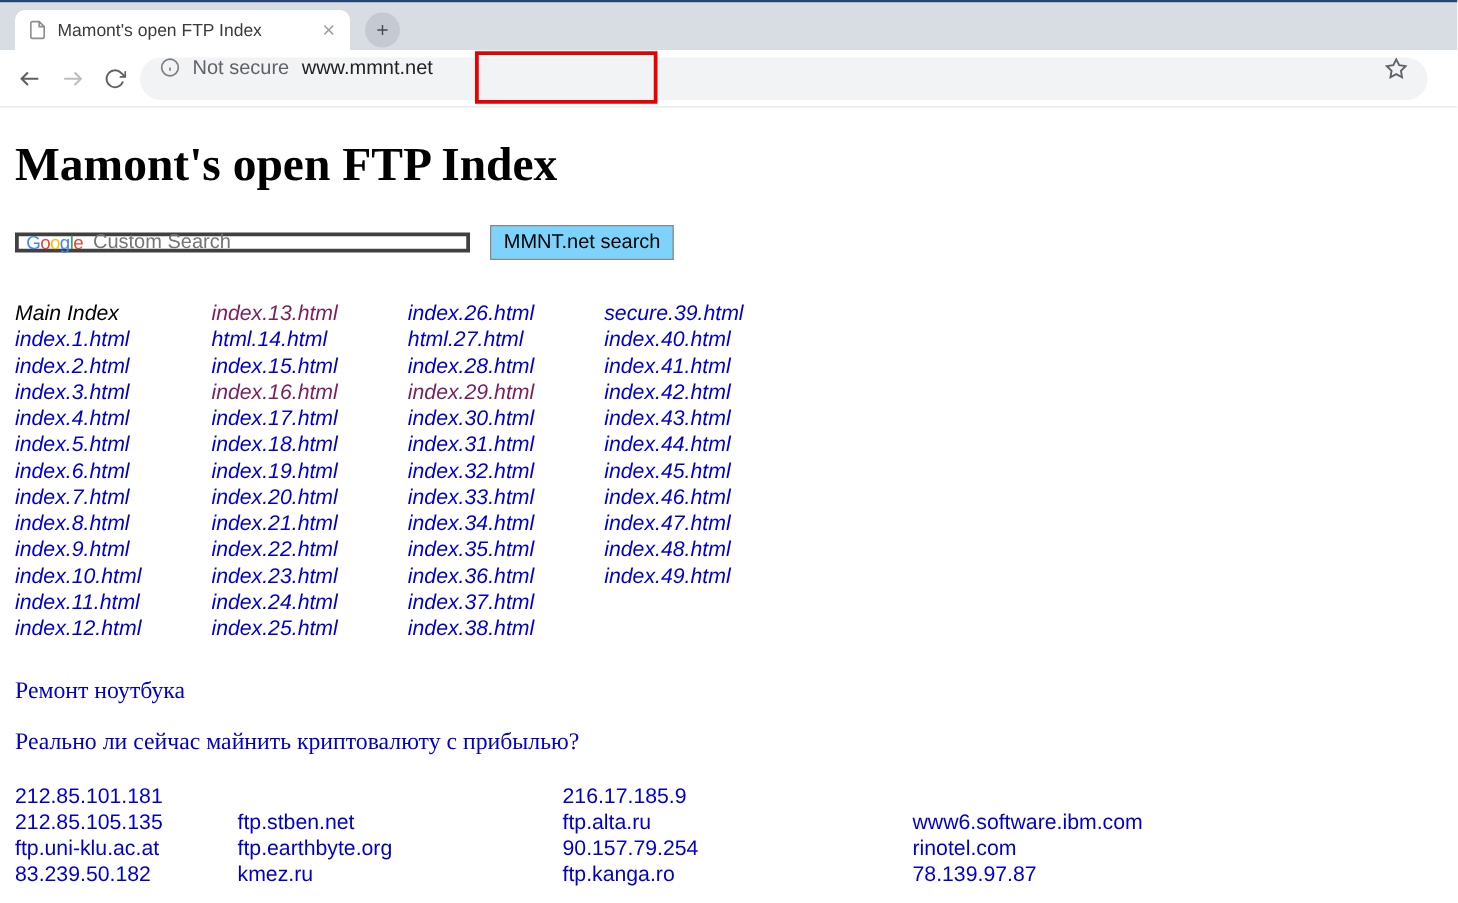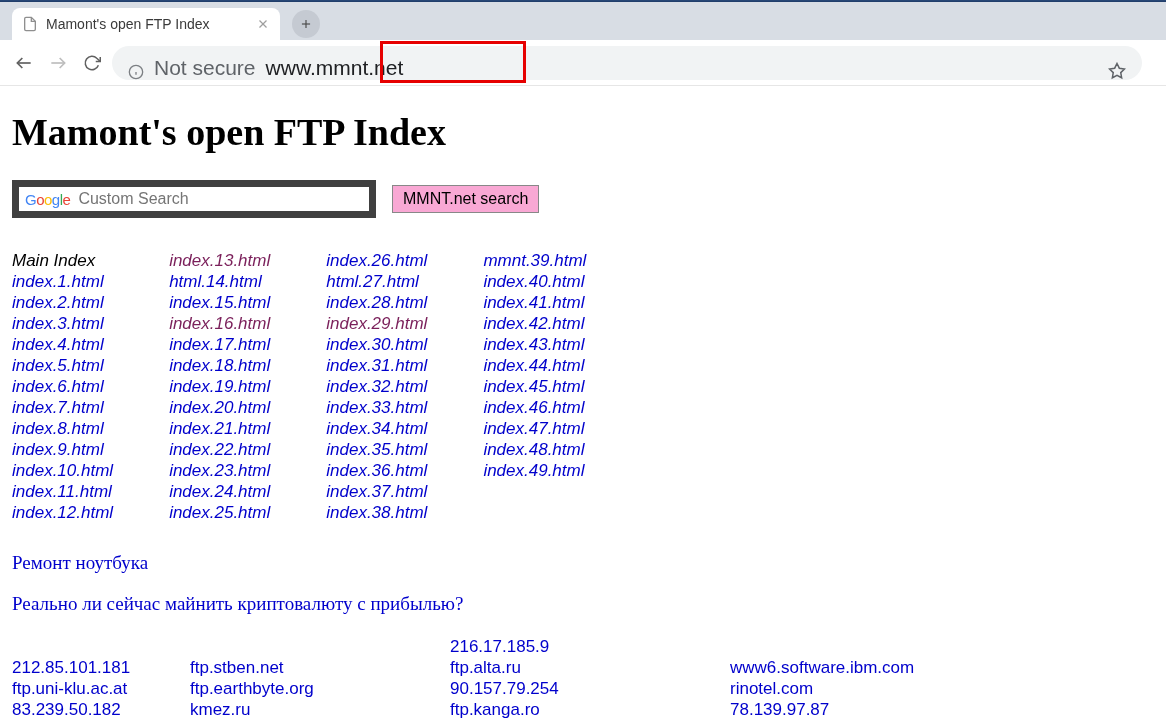--- a/index.html
+++ b/index.html
@@ -7,35 +7,35 @@
   .window-top { background: linear-gradient(#2a4a7a,#1e3a66); height:2px; }
   .tab-strip { background:#d8dde4; display:flex; align-items:flex-end; height:38px; padding-left:12px; }
   .tab { background:#fff; height:32px; display:flex; align-items:center; padding:0 10px; border-top-left-radius:8px; border-top-right-radius:8px; max-width:268px; min-width:268px; font-size:14px; color:#3a3a3a; position:relative; }
   .tab .page-icon { width:16px; height:16px; margin-right:8px; opacity:.7; }
   .tab .title { flex:1; white-space:nowrap; overflow:hidden; text-overflow:ellipsis; }
   .tab .close { width:14px; height:14px; margin-left:6px; opacity:.6; cursor:pointer; }
   .new-tab { width:28px; height:28px; border-radius:50%; background:#c5cad2; display:flex; align-items:center; justify-content:center; margin-left:12px; margin-bottom:2px; cursor:pointer; }
   .toolbar { background:#fff; display:flex; align-items:center; height:46px; padding:0 10px; border-bottom:1px solid #e6e6e6; gap:6px; }
   .nav-btn { width:28px; height:28px; display:flex; align-items:center; justify-content:center; color:#606060; border-radius:50%; cursor:pointer; }
   .nav-btn.disabled { color:#bdbdbd; cursor:default; }
-  .omnibox { flex:1; display:flex; align-items:flex-end; background:#f1f3f4; border-radius:20px; height:34px; padding:0 16px; gap:10px; font-size:21px; color:#5f6368; position:relative; }
+  .omnibox { flex:1; display:flex; align-items:flex-start; background:#f1f3f4; border-radius:20px; height:34px; padding:0 16px; gap:10px; font-size:16px; color:#5f6368; position:relative; }
   .omnibox .info-icon { width:16px; height:16px; opacity:.8; }
   .omnibox .not-secure { color:#5f6368; }
   .omnibox .url { color:#202124; }
   .url-annot { position:absolute; border:3px solid #e60000; left:268px; top:-5px; width:146px; height:42px; pointer-events:none; }
   .star { width:18px; height:18px; color:#5f6368; margin-left:auto; cursor:pointer; }
   .right-edge { width:8px; }
   .content { padding:10px 12px 40px 12px; color:#000; }
   h1 { font-family:"Times New Roman", serif; font-weight:700; font-size:38px; margin:14px 0 26px; }
   .search-row { display:flex; align-items:center; gap:16px; margin-bottom:32px; }
-  .search-box { display:flex; align-items:center; border:7px solid #404040; height:38px; width:364px; padding:0 6px; font-size:16px; }
+  .search-box { display:flex; align-items:center; border:3px solid #404040; height:16px; width:364px; padding:0 6px; font-size:16px; }
   .google-logo { font-family:Arial; font-size:15px; letter-spacing:-.5px; margin-right:6px; }
   .g1{color:#4285F4}.g2{color:#EA4335}.g3{color:#FBBC05}.g4{color:#4285F4}.g5{color:#34A853}.g6{color:#EA4335}
   .search-box input { border:0; outline:0; flex:1; font-size:16px; color:#888; background:transparent; }
-  .search-btn { height:28px; padding:0 10px; background:#f9a8d4; border:1px solid #888; font-size:16px; cursor:pointer; }
+  .search-btn { height:28px; padding:0 10px; background:#7dd3fc; border:1px solid #888; font-size:16px; cursor:pointer; }
   .index-cols { display:flex; gap:56px; font-size:17px; line-height:21px; margin-bottom:28px;font-style:italic; }
   .col { display:flex; flex-direction:column; }
   .col span, .col a { white-space:nowrap; }
   a { color:#0000cc; text-decoration:none; cursor:pointer; }
   a.visited { color:#7a1f5a; }
   .ru-links { font-family:"Times New Roman", serif; font-size:19px; line-height:1.3; margin-bottom:20px; }
   .ru-links div { margin-bottom:16px; }
   .ftp-cols { display:flex; font-size:17px; line-height:21px;align-items:flex-end; }
   .ftp-col { display:flex; flex-direction:column; }
   .ftp-col.c1{width:178px}.ftp-col.c2{width:260px}.ftp-col.c3{width:280px}.ftp-col.c4{}
@@ -152,21 +152,21 @@
         <a>index.31.html</a>
         <a>index.32.html</a>
         <a>index.33.html</a>
         <a>index.34.html</a>
         <a>index.35.html</a>
         <a>index.36.html</a>
         <a>index.37.html</a>
         <a>index.38.html</a>
       </div>
       <div class="col">
-        <a>mmnt.39.html</a>
+        <a>secure.39.html</a>
         <a>index.40.html</a>
         <a>index.41.html</a>
         <a>index.42.html</a>
         <a>index.43.html</a>
         <a>index.44.html</a>
         <a>index.45.html</a>
         <a>index.46.html</a>
         <a>index.47.html</a>
         <a>index.48.html</a>
         <a>index.49.html</a>
@@ -174,20 +174,21 @@
     </div>
 
   <div class="ru-links">
     <div><a>Ремонт ноутбука</a></div>
     <div><a>Реально ли сейчас майнить криптовалюту с прибылью?</a></div>
   </div>
 
   <div class="ftp-cols" id="ftp-cols">
       <div class="ftp-col c1">
         <a>212.85.101.181</a>
+        <a>212.85.105.135</a>
         <a>ftp.uni-klu.ac.at</a>
         <a>83.239.50.182</a>
       </div>
       <div class="ftp-col c2">
         <a>ftp.stben.net</a>
         <a>ftp.earthbyte.org</a>
         <a>kmez.ru</a>
       </div>
       <div class="ftp-col c3">
         <a>216.17.185.9</a>

